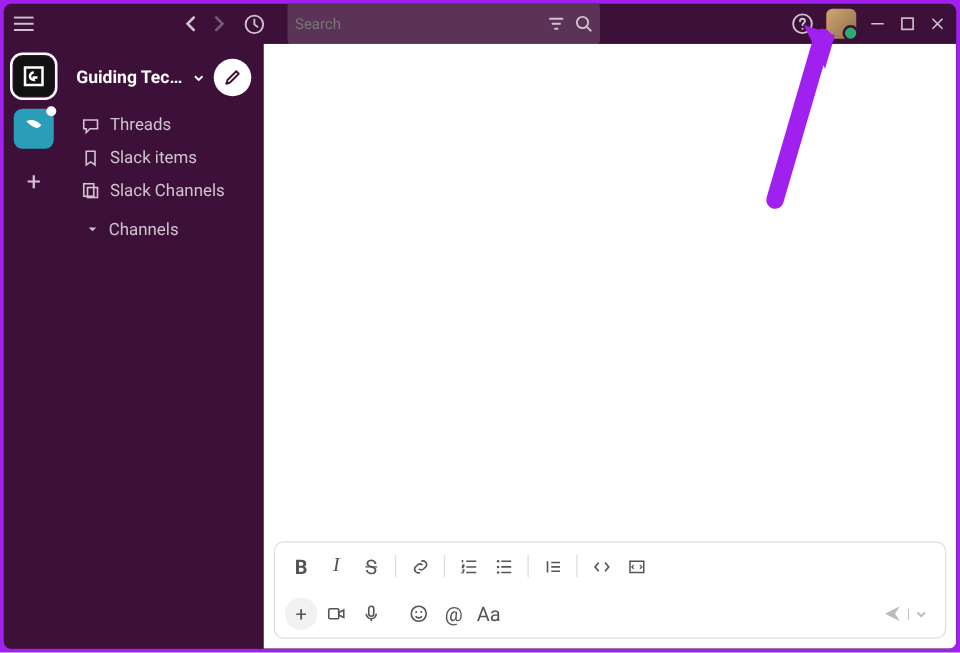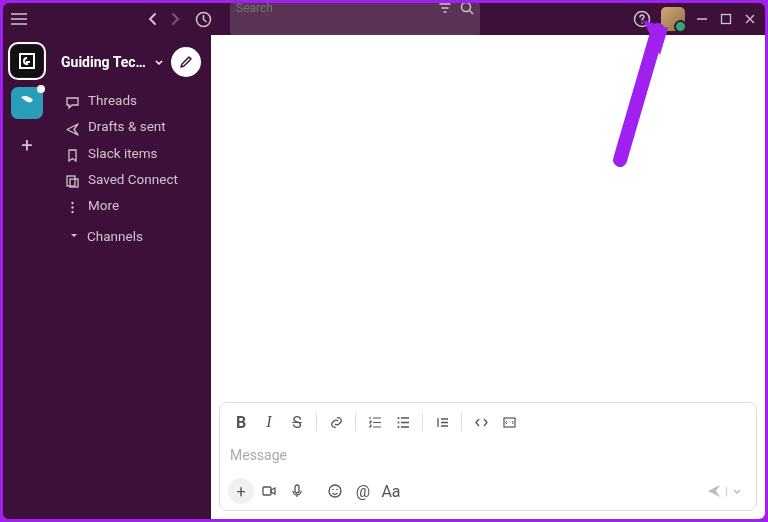--- a/index.html
+++ b/index.html
@@ -3,42 +3,42 @@
 <meta charset="utf-8">
 <style>
 * { margin:0; padding:0; box-sizing:border-box; font-family:-apple-system,BlinkMacSystemFont,"Segoe UI",Roboto,sans-serif; }
 body { width:768px; height:522px; background:#a020f0; padding:3px; overflow:hidden; }
 .window { width:762px; height:516px; background:#3d1039; border-radius:6px; display:flex; flex-direction:column; overflow:hidden; }
 .titlebar { height:32px; display:flex; align-items:center; padding:0 8px; gap:8px; position:relative; }
 .hamburger { width:16px; color:#d1c0d0; cursor:pointer; }
 .nav-arrows { display:flex; align-items:center; gap:6px; margin-left:110px; }
 .nav-arrows svg, .history-icon svg { color:#cfc3ce; }
 .history-icon { margin-left:4px; }
-.search-box { flex:0 0 250px; height:36px; background:#5a3356; border-radius:5px; display:flex; align-items:flex-start; padding:0 6px; margin-left:10px; position:relative; }
+.search-box { flex:0 0 250px; height:36px; background:#5a3356; border-radius:5px; display:flex; align-items:center; padding:0 6px; margin-left:10px; position:relative; }
 .search-box input { background:transparent; border:none; outline:none; color:#cfc3ce; font-size:12px; width:100%; }
 .search-box .filter-icon { position:absolute; right:28px; }
 .search-box .search-icon { position:absolute; right:6px; }
 .title-right { position:absolute; right:8px; display:flex; align-items:center; gap:10px; }
 .help-icon { color:#cfc3ce; }
 .avatar { width:24px; height:24px; border-radius:5px; background:linear-gradient(135deg,#d4a574,#8b6f47); position:relative; }
 .avatar::after { content:''; position:absolute; right:-2px; bottom:-2px; width:9px; height:9px; background:#2bac76; border:2px solid #3d1039; border-radius:50%; }
 .win-btn { width:14px; height:14px; color:#cfc3ce; display:flex; align-items:center; justify-content:center; }
 .body-area { flex:1; display:flex; overflow:hidden; }
 .rail { width:48px; background:#3d1039; display:flex; flex-direction:column; align-items:center; padding-top:10px; gap:10px; }
 .rail-icon { width:32px; height:32px; border-radius:7px; display:flex; align-items:center; justify-content:center; position:relative; }
 .rail-icon.ws1 { background:#111; color:#fff; font-weight:bold; font-size:16px; }
 .rail-icon.ws1.active { outline:2px solid #fff; outline-offset:1px; }
 .rail-icon.ws2 { background:#2a9eb8; color:#fff; }
 .rail-icon.ws2::after { content:''; position:absolute; top:-2px; right:-2px; width:8px; height:8px; background:#fff; border-radius:50%; }
 .rail-add { color:#cfc3ce; font-size:20px; margin-top:4px; }
 .sidebar { width:160px; background:#3d1039; display:flex; flex-direction:column; padding-top:8px; color:#cfc3ce; font-size:13.5px; }
 .ws-header { display:flex; align-items:center; padding:4px 10px 10px 10px; gap:6px; }
 .ws-name { color:#fff; font-weight:700; font-size:14px; flex:1; white-space:nowrap; overflow:hidden; text-overflow:ellipsis;text-align:right; }
 .compose { width:30px; height:30px; background:#fff; border-radius:50%; display:flex; align-items:center; justify-content:center; flex-shrink:0; }
-.nav-item { display:flex; align-items:flex-end; gap:8px; padding:3px 10px 3px 14px; cursor:pointer; line-height:1.5; }
+.nav-item { display:flex; align-items:center; gap:8px; padding:3px 10px 3px 14px; cursor:pointer; line-height:1.5; }
 .nav-item svg { flex-shrink:0; }
 .channels-header { display:flex; align-items:center; gap:8px; padding:10px 10px 3px 18px; cursor:pointer; }
 .main { flex:1; background:#fff; display:flex; flex-direction:column; position:relative; }
 .blank { flex:1; }
 .composer { margin:8px; border:1px solid #ddd; border-radius:8px; }
 .toolbar { display:flex; align-items:center; gap:2px; padding:6px 8px; }
 .tb-btn { width:26px; height:26px; display:flex; align-items:center; justify-content:center; color:#555; border-radius:4px; }
 .tb-btn.bold { font-weight:700; }
 .tb-btn.italic { font-style:italic; font-family:serif; }
 .tb-btn.strike { text-decoration:line-through; }
@@ -152,44 +152,30 @@
           </div>
       </div>
       <div class="nav-item">
         <svg width="15" height="15" viewBox="0 0 15 15">
             <path d="M2 3h11v7H7l-3 3V10H2z" fill="none" stroke="currentColor" stroke-width="1.3"></path>
           </svg>
         <span>Threads</span>
       </div>
       <div class="nav-item">
         <svg width="15" height="15" viewBox="0 0 15 15">
-            <path d="M2 7.5L13 2 9 7.5 13 13z" fill="none" stroke="currentColor" stroke-width="1.3" stroke-linejoin="round"></path>
-          </svg>
-        <span>Drafts &amp; sent</span>
-      </div>
-      <div class="nav-item">
-        <svg width="15" height="15" viewBox="0 0 15 15">
             <path d="M4 2h7v11l-3.5-2.5L4 13z" fill="none" stroke="currentColor" stroke-width="1.3"></path>
           </svg>
         <span>Slack items</span>
       </div>
       <div class="nav-item">
         <svg width="15" height="15" viewBox="0 0 15 15">
             <rect x="2" y="2" width="8" height="10" fill="none" stroke="currentColor" stroke-width="1.3"></rect>
             <rect x="5" y="5" width="8" height="8" fill="none" stroke="currentColor" stroke-width="1.3"></rect>
           </svg>
-        <span>Saved Connect</span>
-      </div>
-      <div class="nav-item">
-        <svg width="15" height="15" viewBox="0 0 15 15">
-            <circle cx="7.5" cy="3" r="1.2" fill="currentColor"></circle>
-            <circle cx="7.5" cy="7.5" r="1.2" fill="currentColor"></circle>
-            <circle cx="7.5" cy="12" r="1.2" fill="currentColor"></circle>
-          </svg>
-        <span>More</span>
+        <span>Slack Channels</span>
       </div>
       <div class="channels-header">
         <svg width="10" height="10" viewBox="0 0 10 10">
             <path d="M2 3l3 3 3-3" fill="currentColor"></path>
           </svg>
         <span>Channels</span>
       </div>
     </div>
 
     <div class="main">
@@ -231,23 +217,20 @@
                 <path d="M5 4L2 7.5 5 11M10 4l3 3.5L10 11" stroke="currentColor" stroke-width="1.3" fill="none"></path>
               </svg>
             </div>
           <div class="tb-btn">
               <svg width="15" height="15" viewBox="0 0 15 15">
                 <rect x="2" y="3" width="11" height="9" stroke="currentColor" stroke-width="1.2" fill="none"></rect>
                 <path d="M5 6l-1.5 1.5L5 9M10 6l1.5 1.5L10 9" stroke="currentColor" stroke-width="1" fill="none"></path>
               </svg>
             </div>
         </div>
-        <div class="msg-input">
-          <input placeholder="Message" style="">
-        </div>
         <div class="bottom-toolbar">
           <div class="plus-btn">+</div>
           <div class="tb-btn">
               <svg width="16" height="16" viewBox="0 0 16 16">
                 <rect x="2" y="4" width="8" height="8" rx="1" stroke="currentColor" stroke-width="1.3" fill="none"></rect>
                 <path d="M10 7l4-2v6l-4-2z" stroke="currentColor" stroke-width="1.3" fill="none"></path>
               </svg>
             </div>
           <div class="tb-btn">
               <svg width="16" height="16" viewBox="0 0 16 16">

